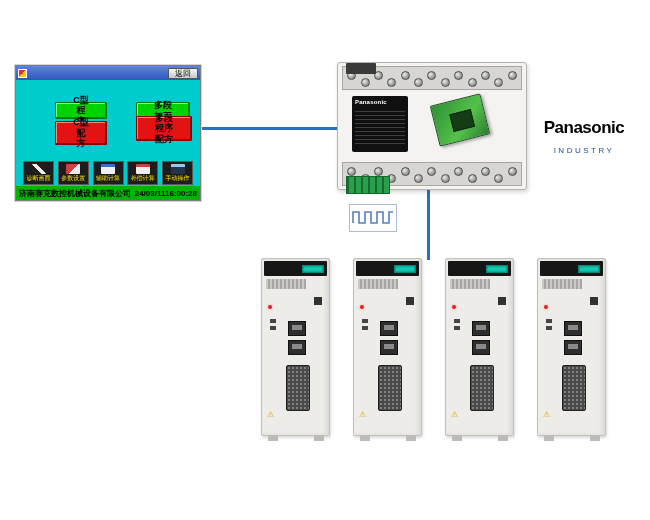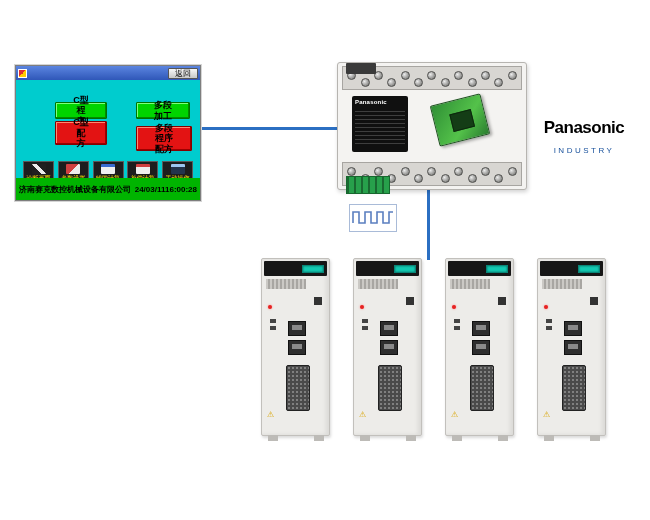--- a/index.html
+++ b/index.html
@@ -27,33 +27,33 @@
   .hmi-btn { position:absolute; font-size:9px; font-weight:bold; color:#000; border-radius:1px;
              display:flex; align-items:center; justify-content:center; text-align:center;
              line-height:1.15; padding:1px 17px; cursor:pointer; }
   .hmi-btn.green { background:#00d400; border:1px solid #007400;
                    box-shadow:inset -1px -1px 0 #008d00, inset 1px 1px 0 #7dff7d; }
   .hmi-btn.red { background:#e31313; border:1px solid #860000;
                  box-shadow:inset -1px -1px 0 #9d0000, inset 1px 1px 0 #ff8a72; }
   .pos-0 { left:39px;  top:12px; width:52px; height:17px; }
   .pos-1 { left:120px; top:12px; width:54px; height:17px; }
   .pos-2 { left:39px;  top:31px; width:52px; height:24px; }
-  .pos-3 { left:120px; top:36px; width:56px; height:25px; }
+  .pos-3 { left:120px; top:26px; width:56px; height:25px; }
   .hmi-toolbar { position:absolute; left:0; bottom:14px; width:100%; height:25px;
                  display:flex; justify-content:space-between; padding:0 7px; }
   .tool-btn { width:31px; height:24px; background:#1d1d1d; border:1px solid #5a5a5a;
               display:flex; flex-direction:column; align-items:center; padding-top:2px; cursor:pointer; }
   .tool-icon { width:14px; height:10px; border-radius:1px; }
   .ti-0 { background:linear-gradient(45deg,#202020 38%,#ececec 38% 62%,#202020 62%); }
   .ti-1 { background:linear-gradient(135deg,#d04040 50%,#ececec 50%); }
   .ti-2 { background:linear-gradient(#3a6cd0 32%,#f0f0f0 32%); }
   .ti-3 { background:linear-gradient(#d04040 32%,#f0f0f0 32%); }
   .ti-4 { background:linear-gradient(#9cc6f0 28%,#23344c 28%); }
   .tool-label { font-size:6px; color:#ffe600; line-height:9px; white-space:nowrap; }
-  .hmi-footer { position:absolute; left:0; bottom:0; width:100%; height:22px; background:#00b400;
+  .hmi-footer { position:absolute; left:0; bottom:0; width:100%; height:14px; background:#00b400;
                 display:flex; align-items:center; justify-content:space-between; padding:4px 3px;
                 font-size:8px; font-weight:bold; color:#000; }
 
   
   .plc { position:absolute; left:337px; top:62px; width:190px; height:128px;
          background:#f4f3f1; border:1px solid #b6b4b0; border-radius:3px;
          box-shadow:1px 2px 4px rgba(0,0,0,.18); }
   .plc-strip { position:absolute; left:4px; width:180px; height:24px; background:#d8d6d2;
                border:1px solid #a7a5a1; display:flex; align-items:center;
                justify-content:space-around; padding:0 2px; }

